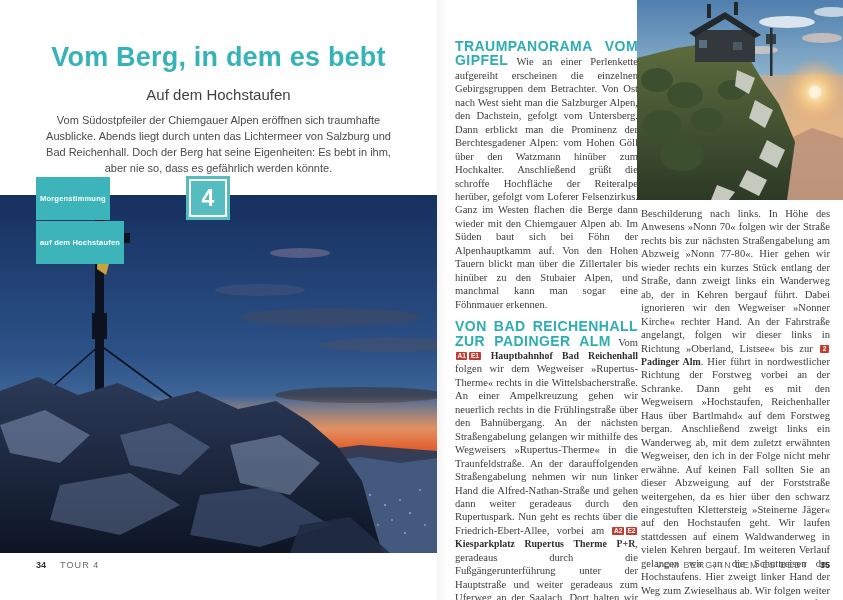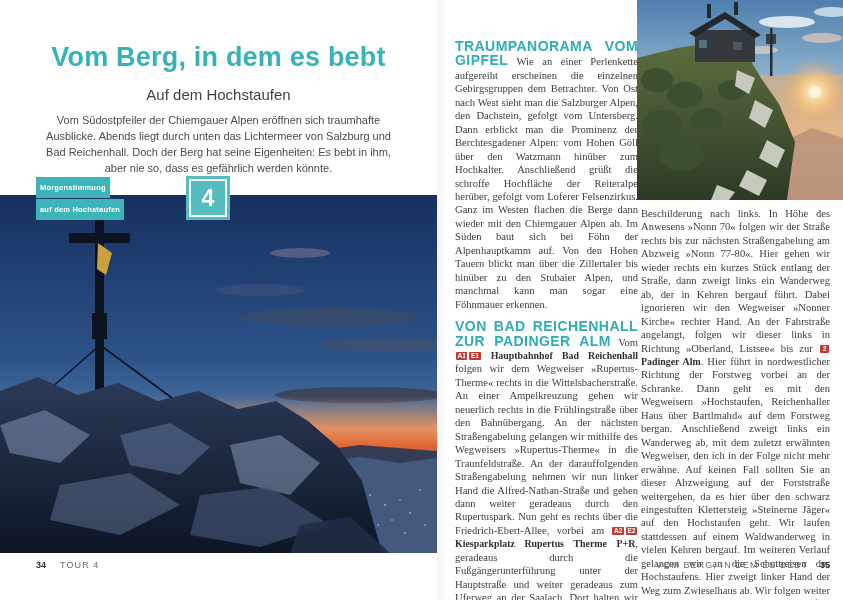--- a/index.html
+++ b/index.html
@@ -10,21 +10,21 @@
               font-size:27px;font-weight:bold;color:#35b3b7;letter-spacing:.2px;}
   .page-subtitle{position:absolute;left:0;top:86px;width:437px;text-align:center;margin:0;
               font-size:15px;font-weight:normal;color:#414141;}
   .intro{position:absolute;left:38px;top:112px;width:361px;margin:0;text-align:center;
          font-size:11px;line-height:16px;color:#4a4a4a;}
   .photo-left{position:absolute;left:0;top:195px;width:437px;height:358px;}
   .photo-left svg,.photo-right svg{display:block;}
   .caption-left{position:absolute;left:36px;top:-18px;display:flex;flex-direction:column;
                 align-items:flex-start;gap:1px;}
   .cap-chip{background:#3cb4ba;color:#fff;font-size:7.5px;font-weight:bold;
-            padding:6px 4px;letter-spacing:.2px;white-space:nowrap;}
+            padding:17px 4px;letter-spacing:.2px;white-space:nowrap;}
   .tour-badge{position:absolute;left:186px;top:-19px;width:44px;height:44px;
               background:#55bdbf;padding:3px;box-sizing:border-box;}
   .tour-badge-inner{width:100%;height:100%;border:2px solid #ffffff;box-sizing:border-box;
               display:flex;align-items:center;justify-content:center;
               color:#ffffff;font-size:23px;font-weight:bold;}
   .footer{position:absolute;top:560px;font-size:9px;color:#6a6a6a;letter-spacing:1.1px;}
   .footer-left{left:36px;}
   .footer-right{right:13px;text-align:left;}
   .pagenum{font-weight:bold;color:#333;letter-spacing:0;}
   .footer-left .pagenum{margin-right:14px;}

